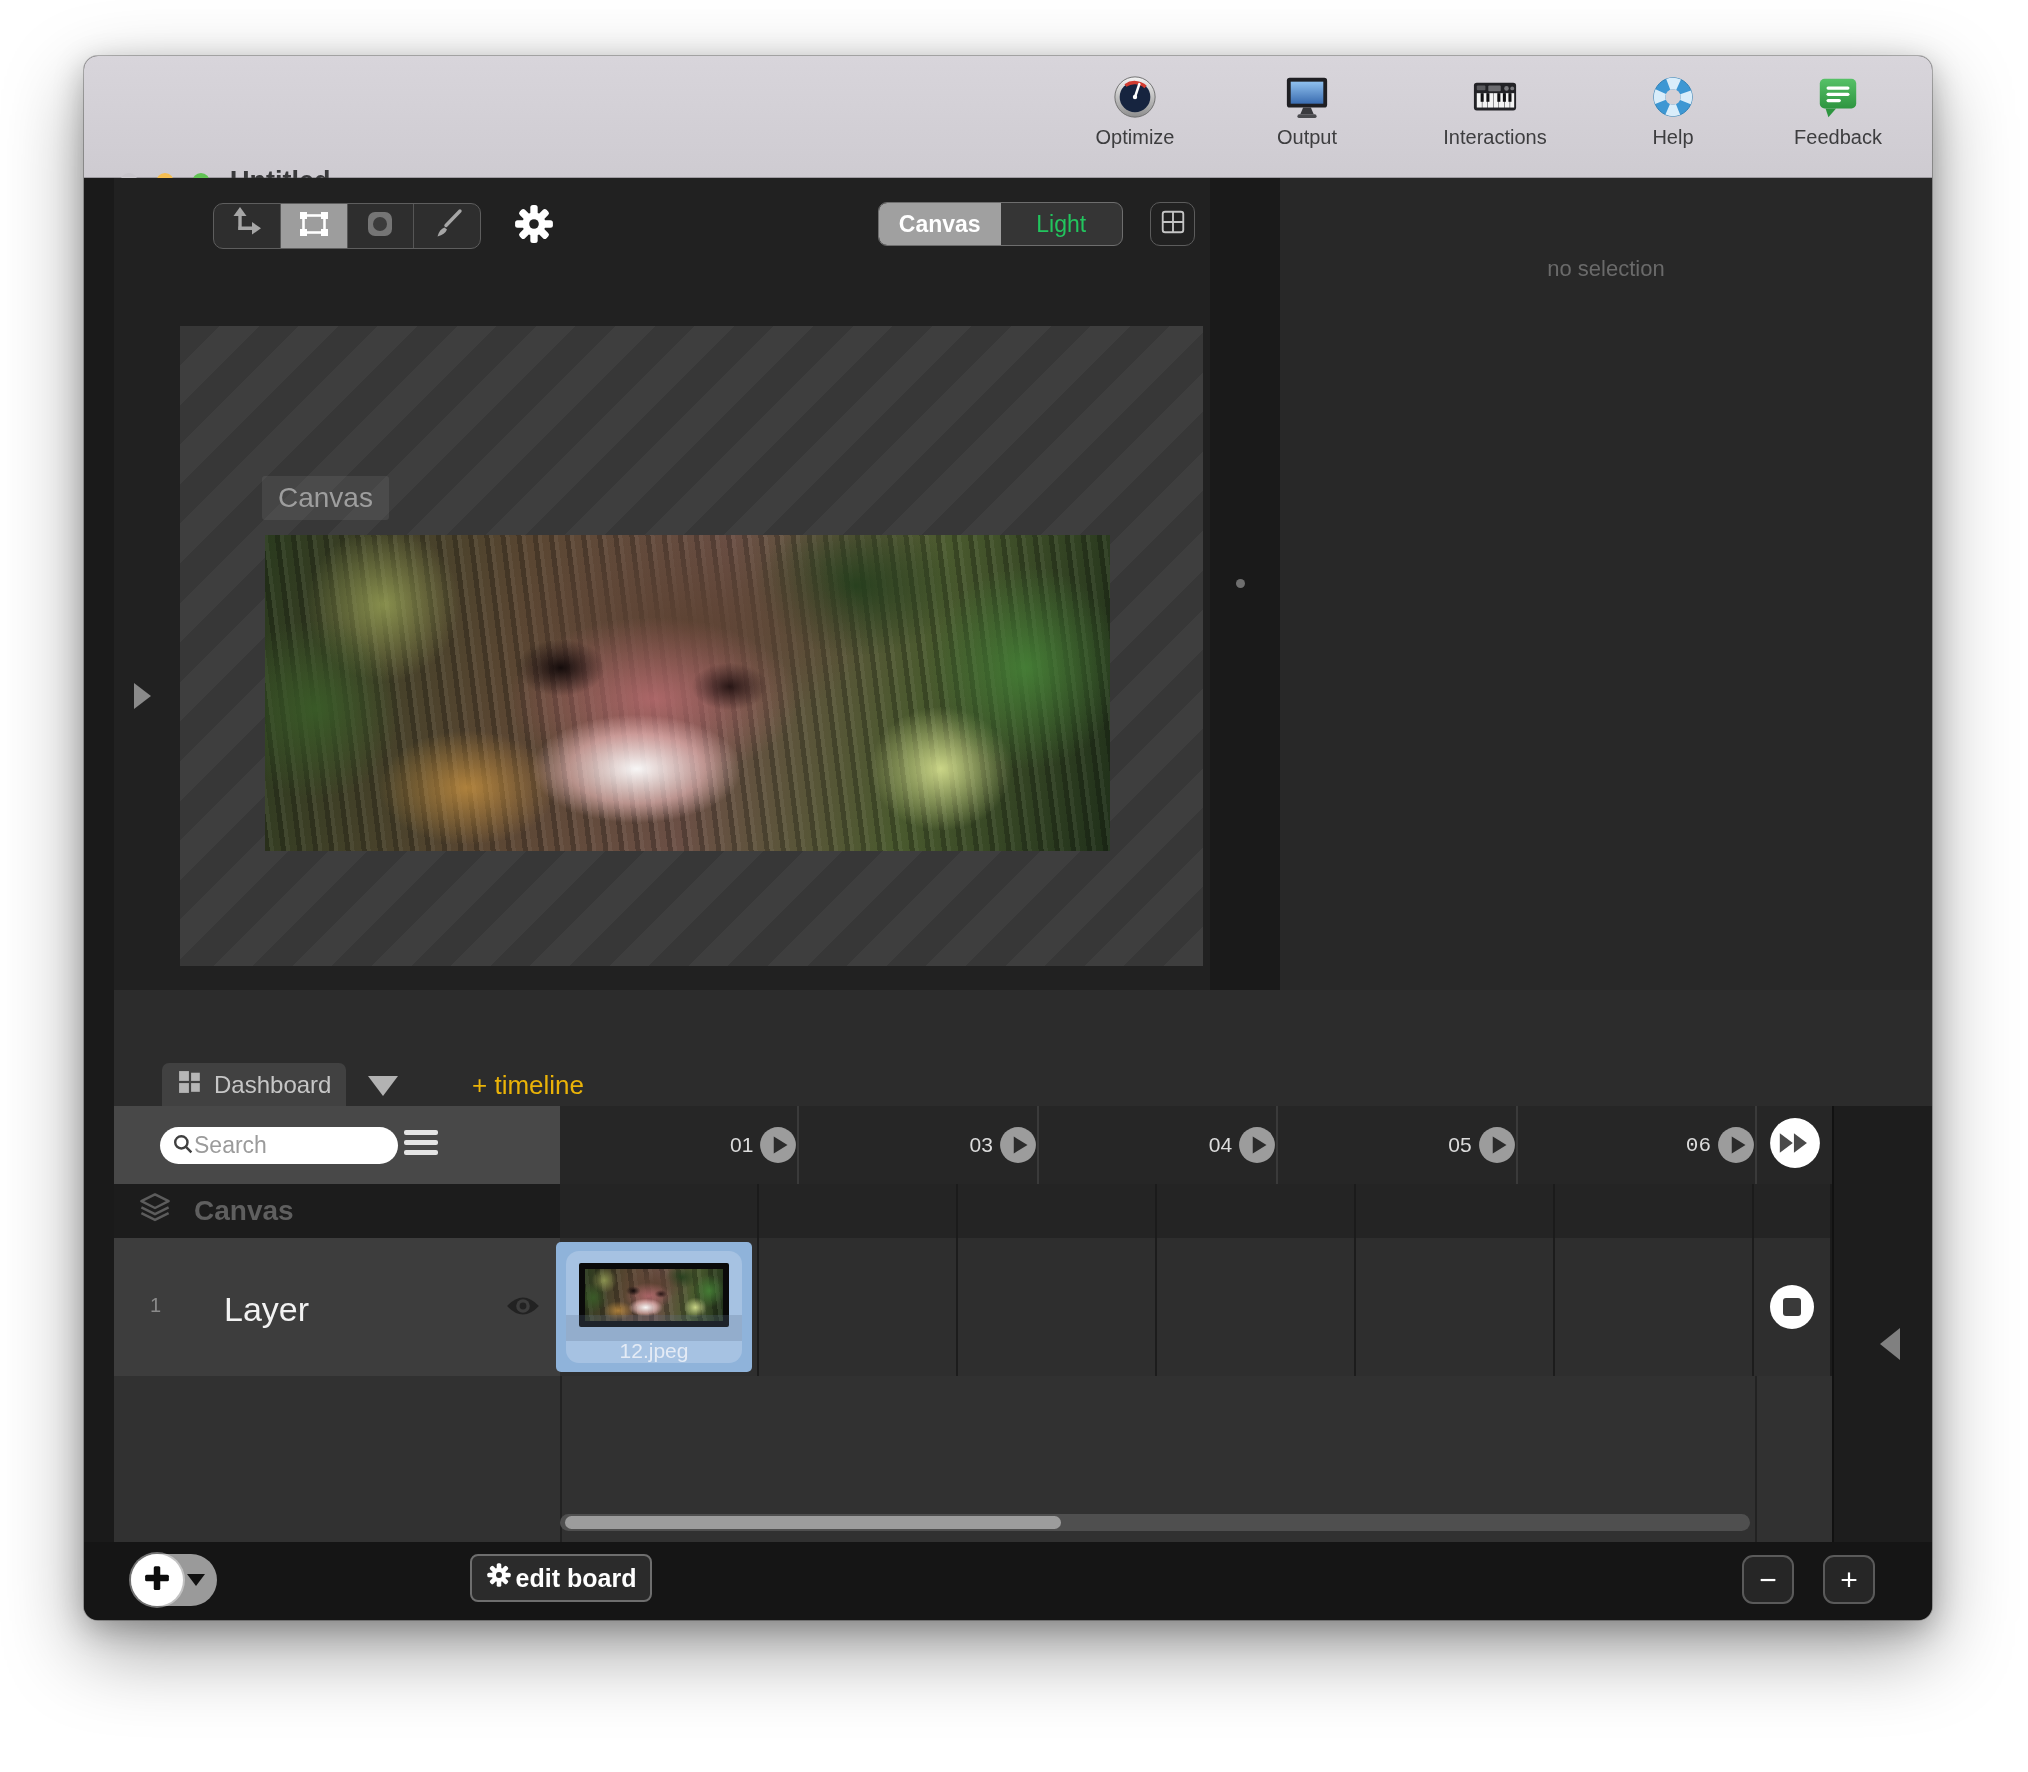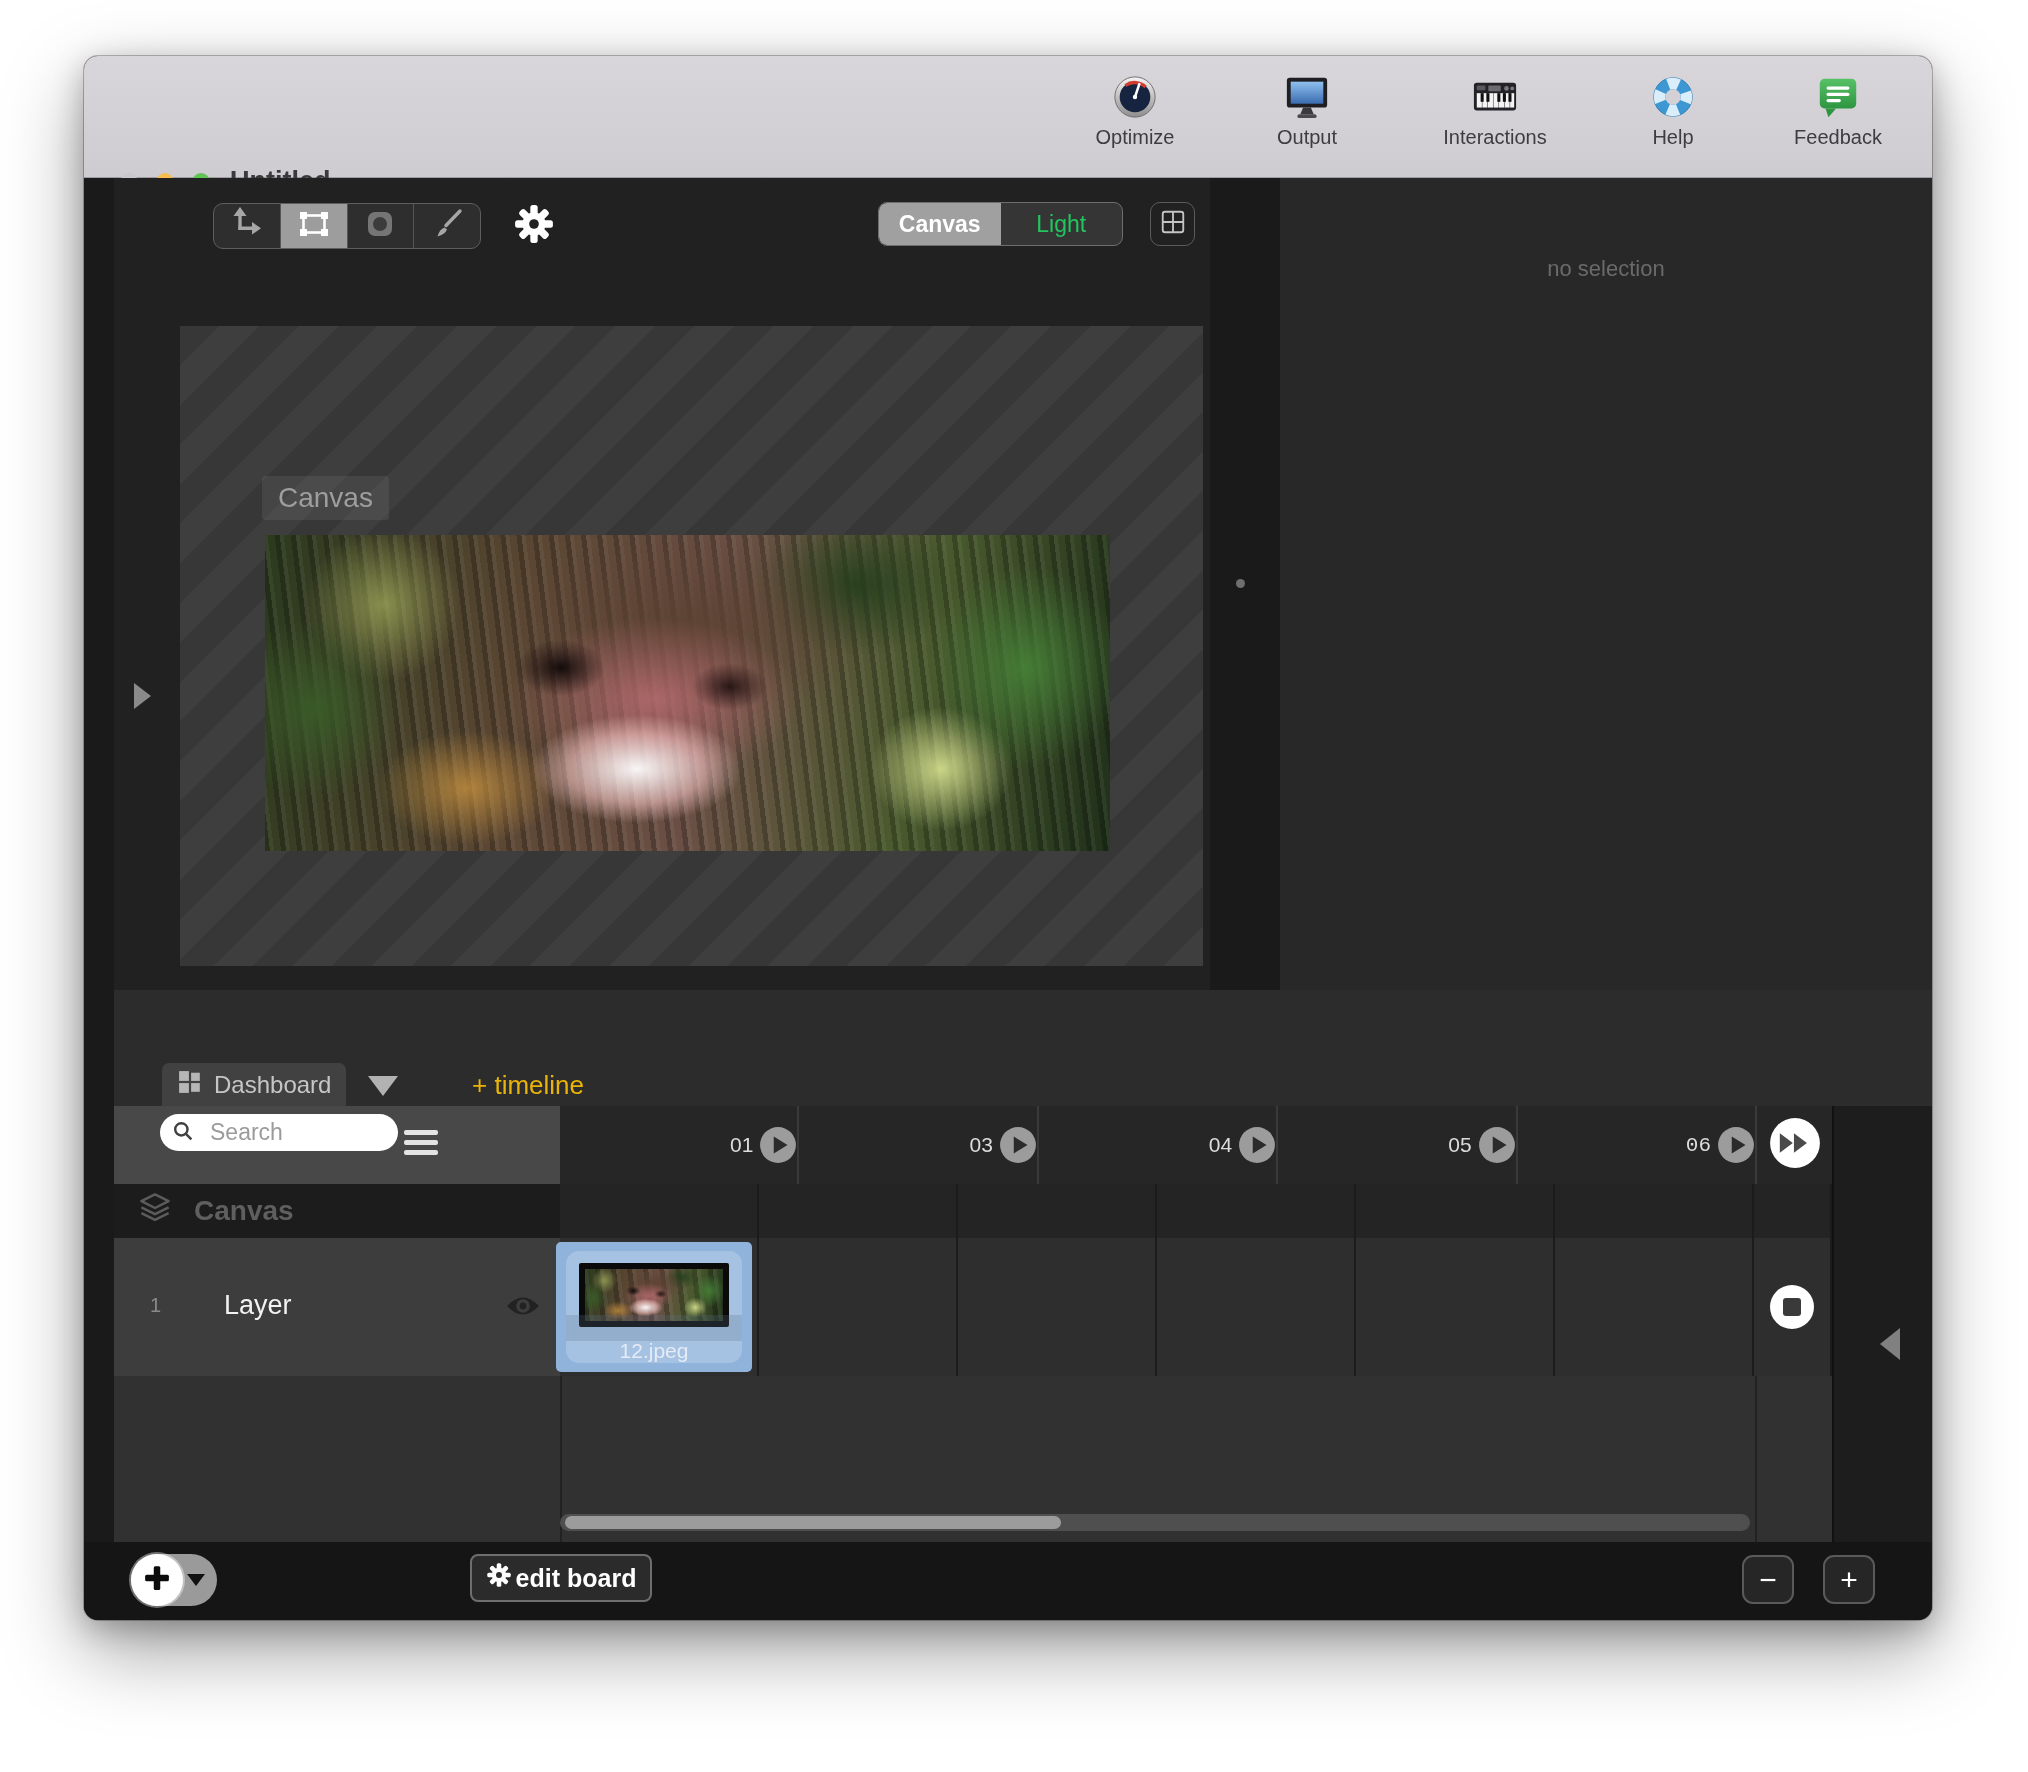--- a/index.html
+++ b/index.html
@@ -75,22 +75,22 @@
   
   .bottom-band { position:absolute; left:30px; top:934px; width:1818px; height:116px; background:#2c2c2c; }
   .dash-tab { position:absolute; left:78px; top:1007px; width:184px; height:43px; background:#414141;
     border-radius:7px 7px 0 0; display:flex; align-items:center; gap:12px; padding-left:16px;
     color:#c6c6c6; font-size:24px; }
   .tab-caret { position:absolute; left:284px; top:1020px; width:0; height:0;
     border-left:15px solid transparent; border-right:15px solid transparent; border-top:20px solid #b2b2b2; }
   .add-timeline { position:absolute; left:388px; top:1014px; color:#eab308; font-size:26px; }
 
   .hdr-left { position:absolute; left:30px; top:1050px; width:446px; height:78px; background:#484848; }
-  .search-pill { position:absolute; left:46px; top:8px; width:238px; height:37px; background:#ffffff;
-    border-radius:19px; display:flex; align-items:center; padding:0 12px; gap:16px; }
+  .search-pill { position:absolute; left:46px; top:21px; width:238px; height:37px; background:#ffffff;
+    border-radius:19px; display:flex; align-items:center; padding:0 12px; gap:0; }
   .search-pill input { border:none; outline:none; width:160px; font-size:23px; color:#333;
     font-family:"Liberation Sans", sans-serif; background:transparent; }
   .search-pill input::placeholder { color:#9b9b9b; }
   .hamburger { position:absolute; left:290px; top:24px; width:34px; display:flex; flex-direction:column; gap:5px; }
   .hamburger div { height:5px; background:#e4e4e4; border-radius:2px; }
 
   .hdr-cols { position:absolute; left:476px; top:1050px; width:1195px; height:78px; background:#262626; display:flex; }
   .hdr-col { flex:1; display:flex; align-items:center; justify-content:flex-end; gap:6px;
     border-right:2px solid #3a3a3a; color:#dcdcdc; font-size:21px; }
   .hdr-col:last-child { border-right:none;font-family:Liberation Mono, monospace; }
@@ -103,21 +103,21 @@
     border-top:16px solid transparent; border-bottom:16px solid transparent; border-right:20px solid #808080; }
 
   .group-left { position:absolute; left:30px; top:1128px; width:446px; height:54px; background:#1c1c1c;
     display:flex; align-items:center; gap:22px; padding-left:24px; color:#5f5f5f; font-size:28px; font-weight:bold; }
   .group-grid { position:absolute; left:476px; top:1128px; width:1272px; height:54px; background:#242424; display:flex; }
   .group-grid div { flex:0 0 199px; border-right:2px solid #1b1b1b; }
   .group-grid div:last-child { flex:1; }
 
   .layer-left { position:absolute; left:30px; top:1182px; width:446px; height:138px; background:#3d3d3d; }
   .layer-index { position:absolute; left:36px; top:56px; color:#8a8a8a; font-size:20px; }
-  .layer-name { position:absolute; left:110px; top:52px; color:#f2f2f2; font-size:27px; }
+  .layer-name { position:absolute; left:110px; top:52px; color:#f2f2f2; font-size:34px; }
   .eye-btn { position:absolute; left:392px; top:56px; }
   .lock-btn { position:absolute; left:440px; top:50px; }
   .layer-grid { position:absolute; left:476px; top:1182px; width:1272px; height:138px; background:#2e2e2e; display:flex; }
   .layer-grid div { flex:0 0 199px; border-right:2px solid #1c1c1c; }
   .layer-grid div:last-child { flex:1; }
   .stop-btn { position:absolute; left:1685px; top:1228px; width:46px; height:46px; }
 
   .clip-cell { position:absolute; left:472px; top:1186px; width:196px; height:130px;
     background:#8fb3da; border-radius:5px; }
   .clip-inner { position:absolute; left:10px; top:9px; width:176px; height:112px; background:#a6c2e2; border-radius:13px; }

